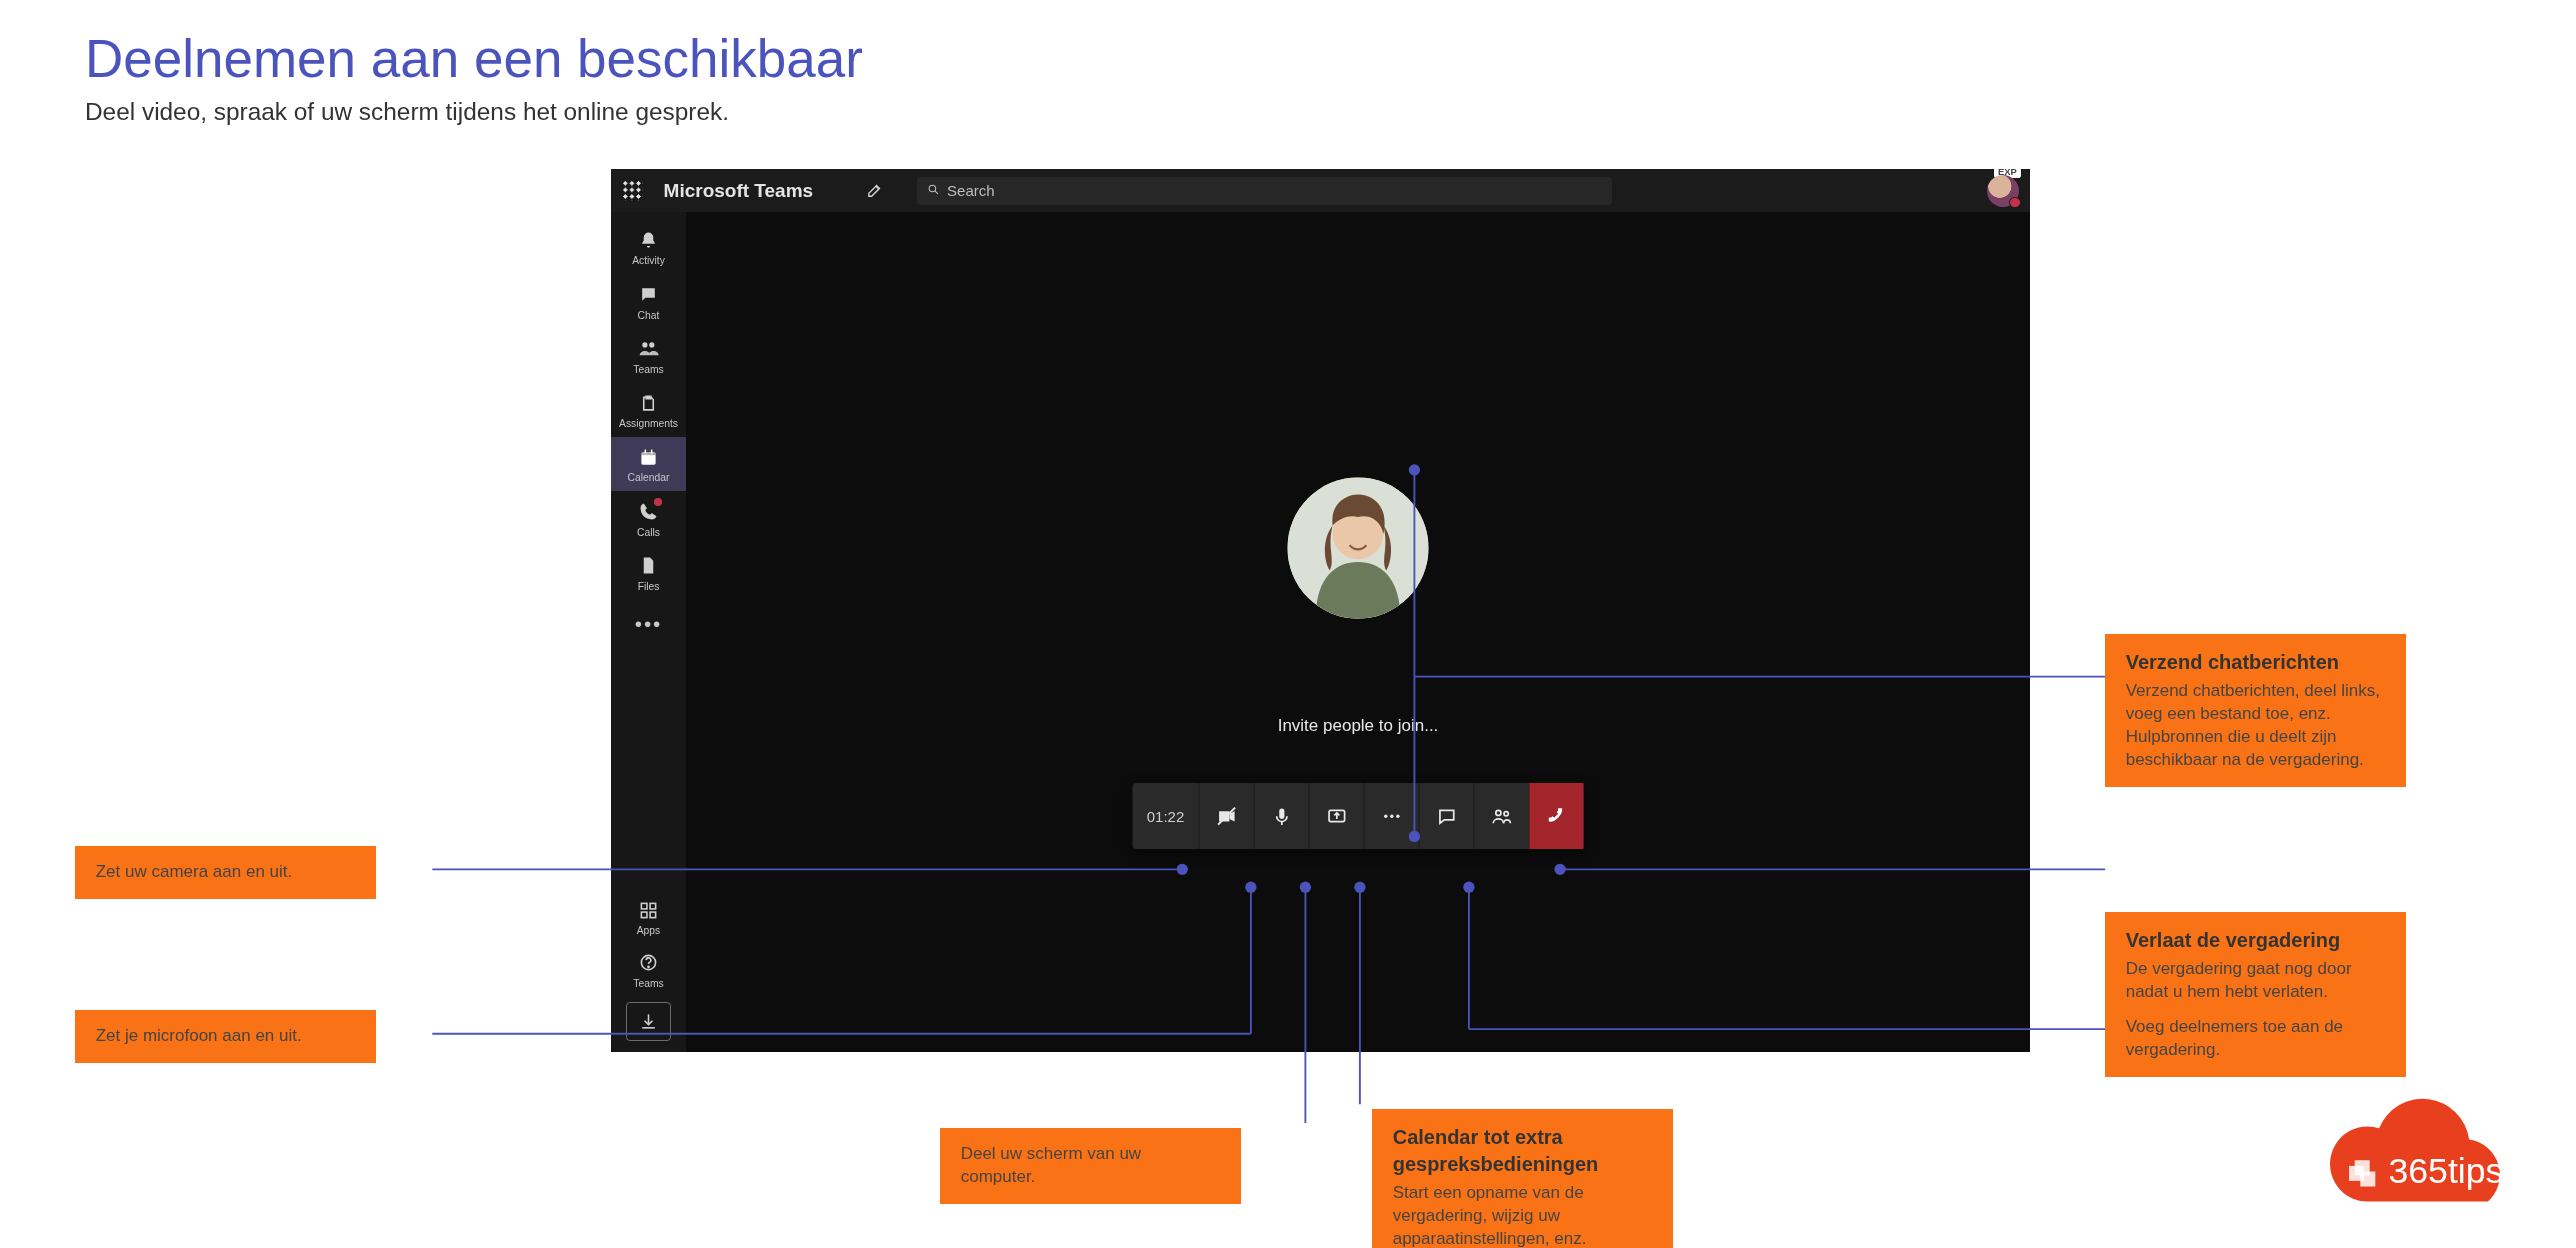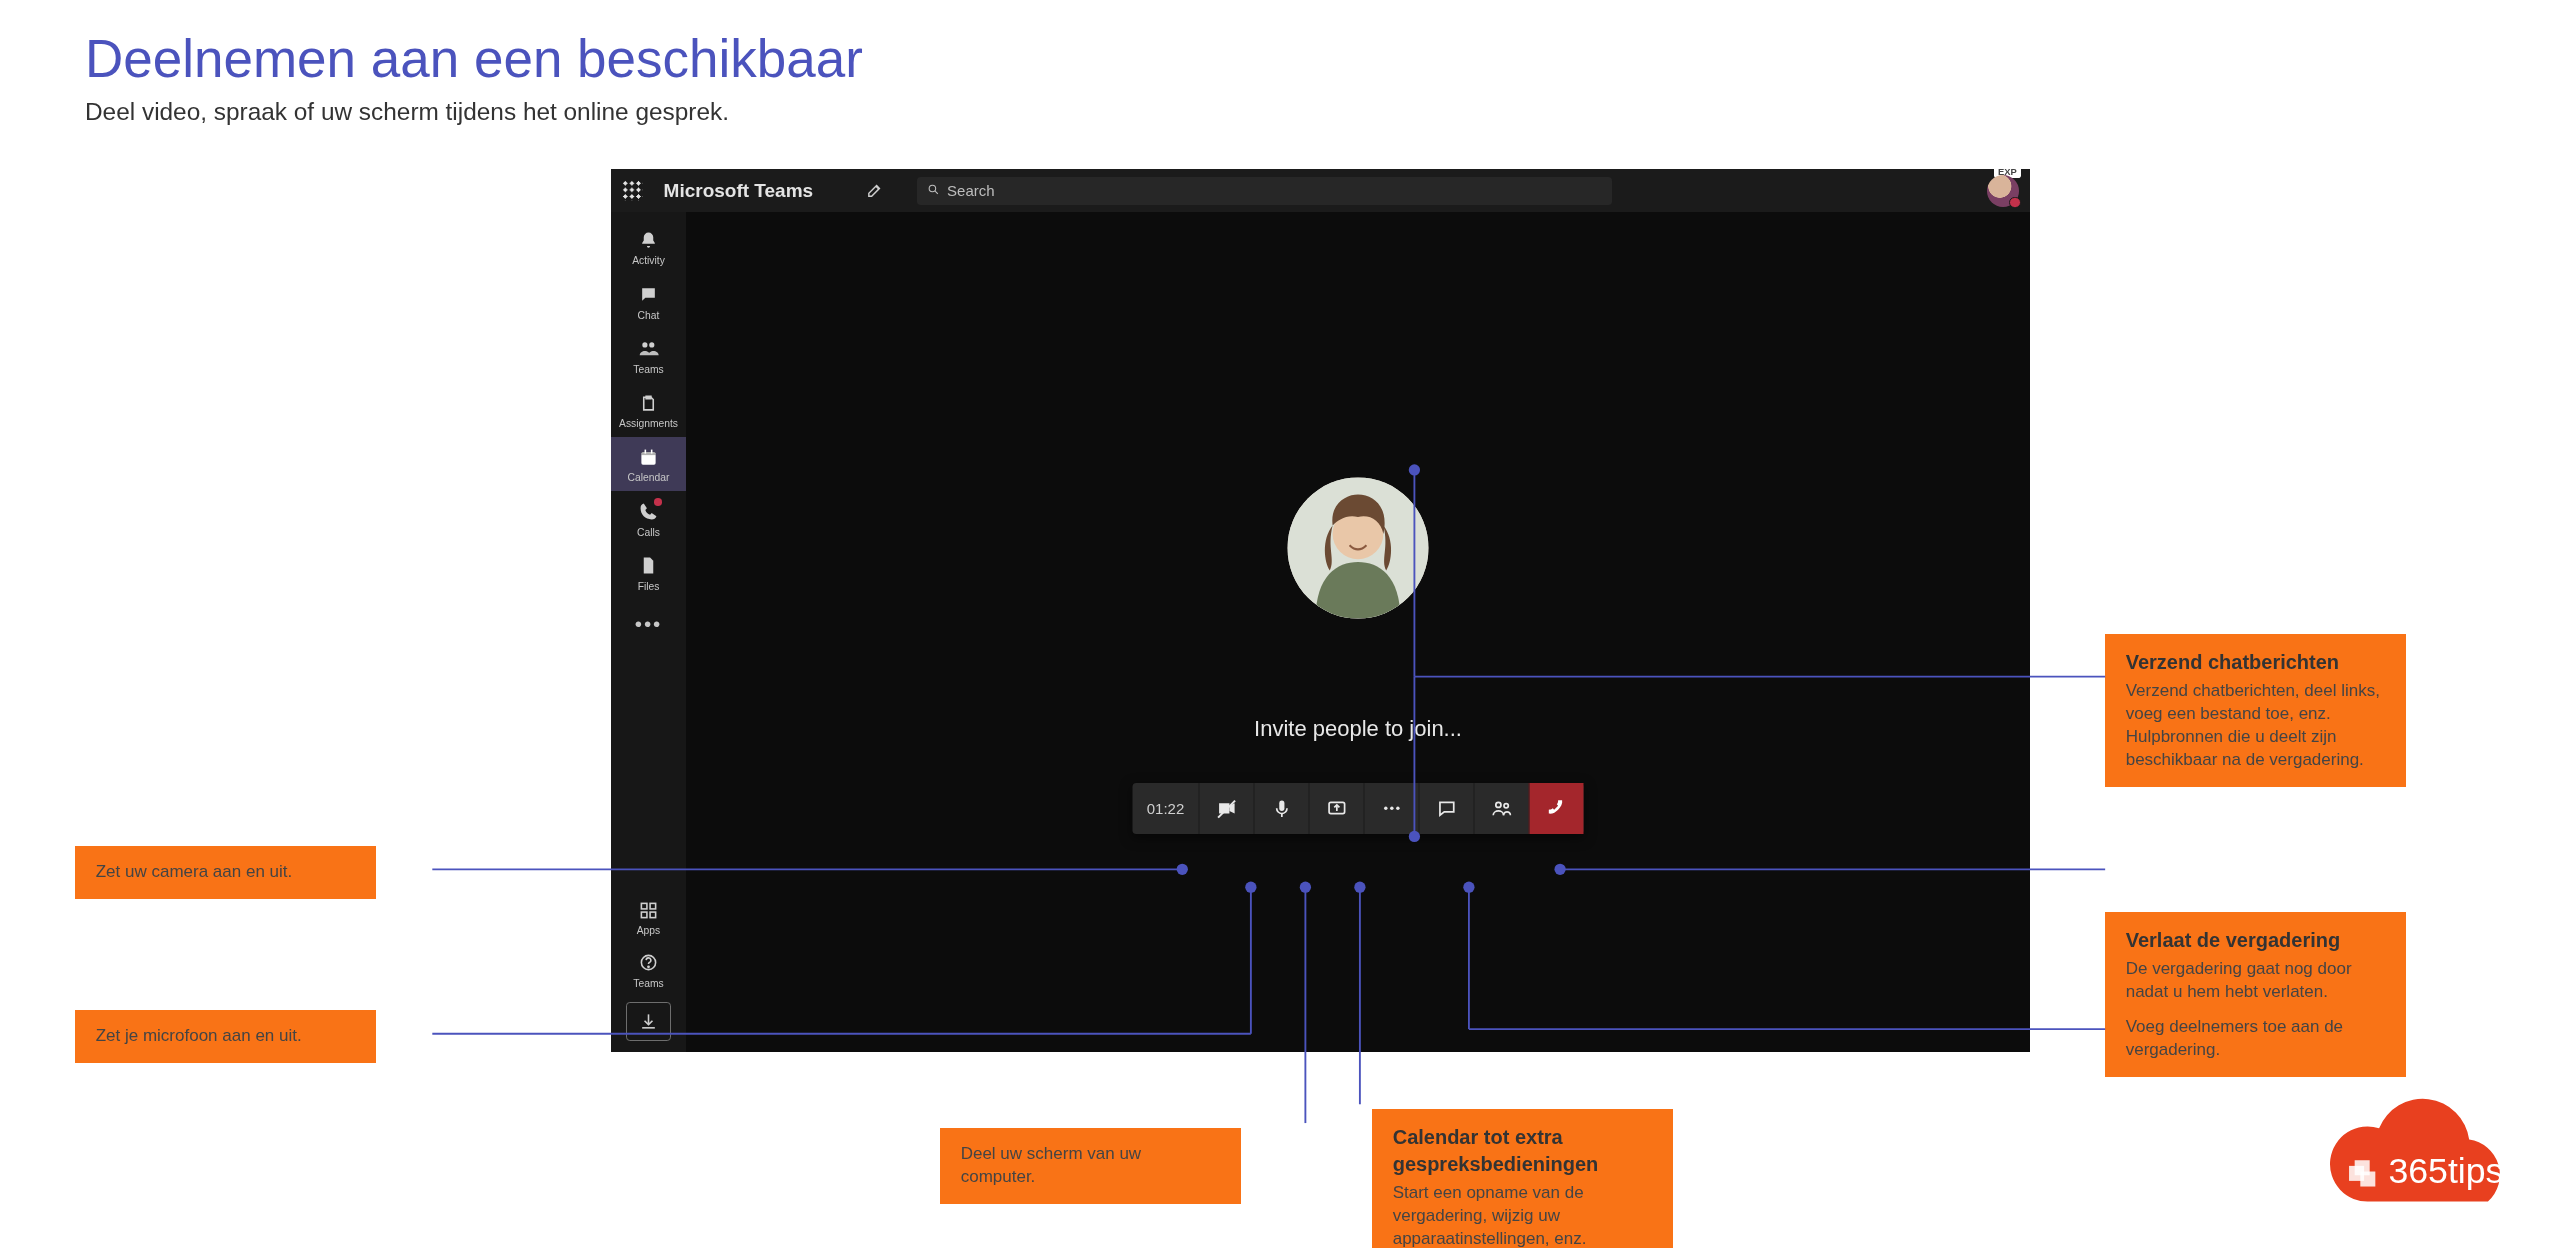--- a/index.html
+++ b/index.html
@@ -148,36 +148,36 @@
     overflow: hidden;
     background: #e5dfd6;
   }
   .participant-avatar svg { width:100%; height:100%; display:block; }
 
   .invite-text {
     position: absolute;
     left: 50%; top: 60%;
     transform: translateX(-50%);
     color: #e8e8e8;
-    font-size: 22px;
+    font-size: 17px;
     font-weight: 300;
   }
 
   .call-toolbar {
     position: absolute;
     left: 50%; top: 68%;
     transform: translateX(-50%);
     display: flex;
     background: #2a2a2a;
     border-radius: 3.8px;
     overflow: visible;
     box-shadow: 0 3.8px 11.3px rgba(0,0,0,0.5);
   }
   .tb-item {
-    width: 55px; height: 51px;
+    width: 55px; height: 66px;
     display:flex;align-items:center;justify-content:center;
     color: #e8e8e8; font-size: 19px;
     cursor: pointer; position: relative;
     border-left: 0.9px solid #1a1a1a;
   }
   .tb-item:first-child { border-left:none; }
   .tb-timer {
     width: 66px;
     color: #cfcfcf; font-size: 15px; cursor:default;
   }

